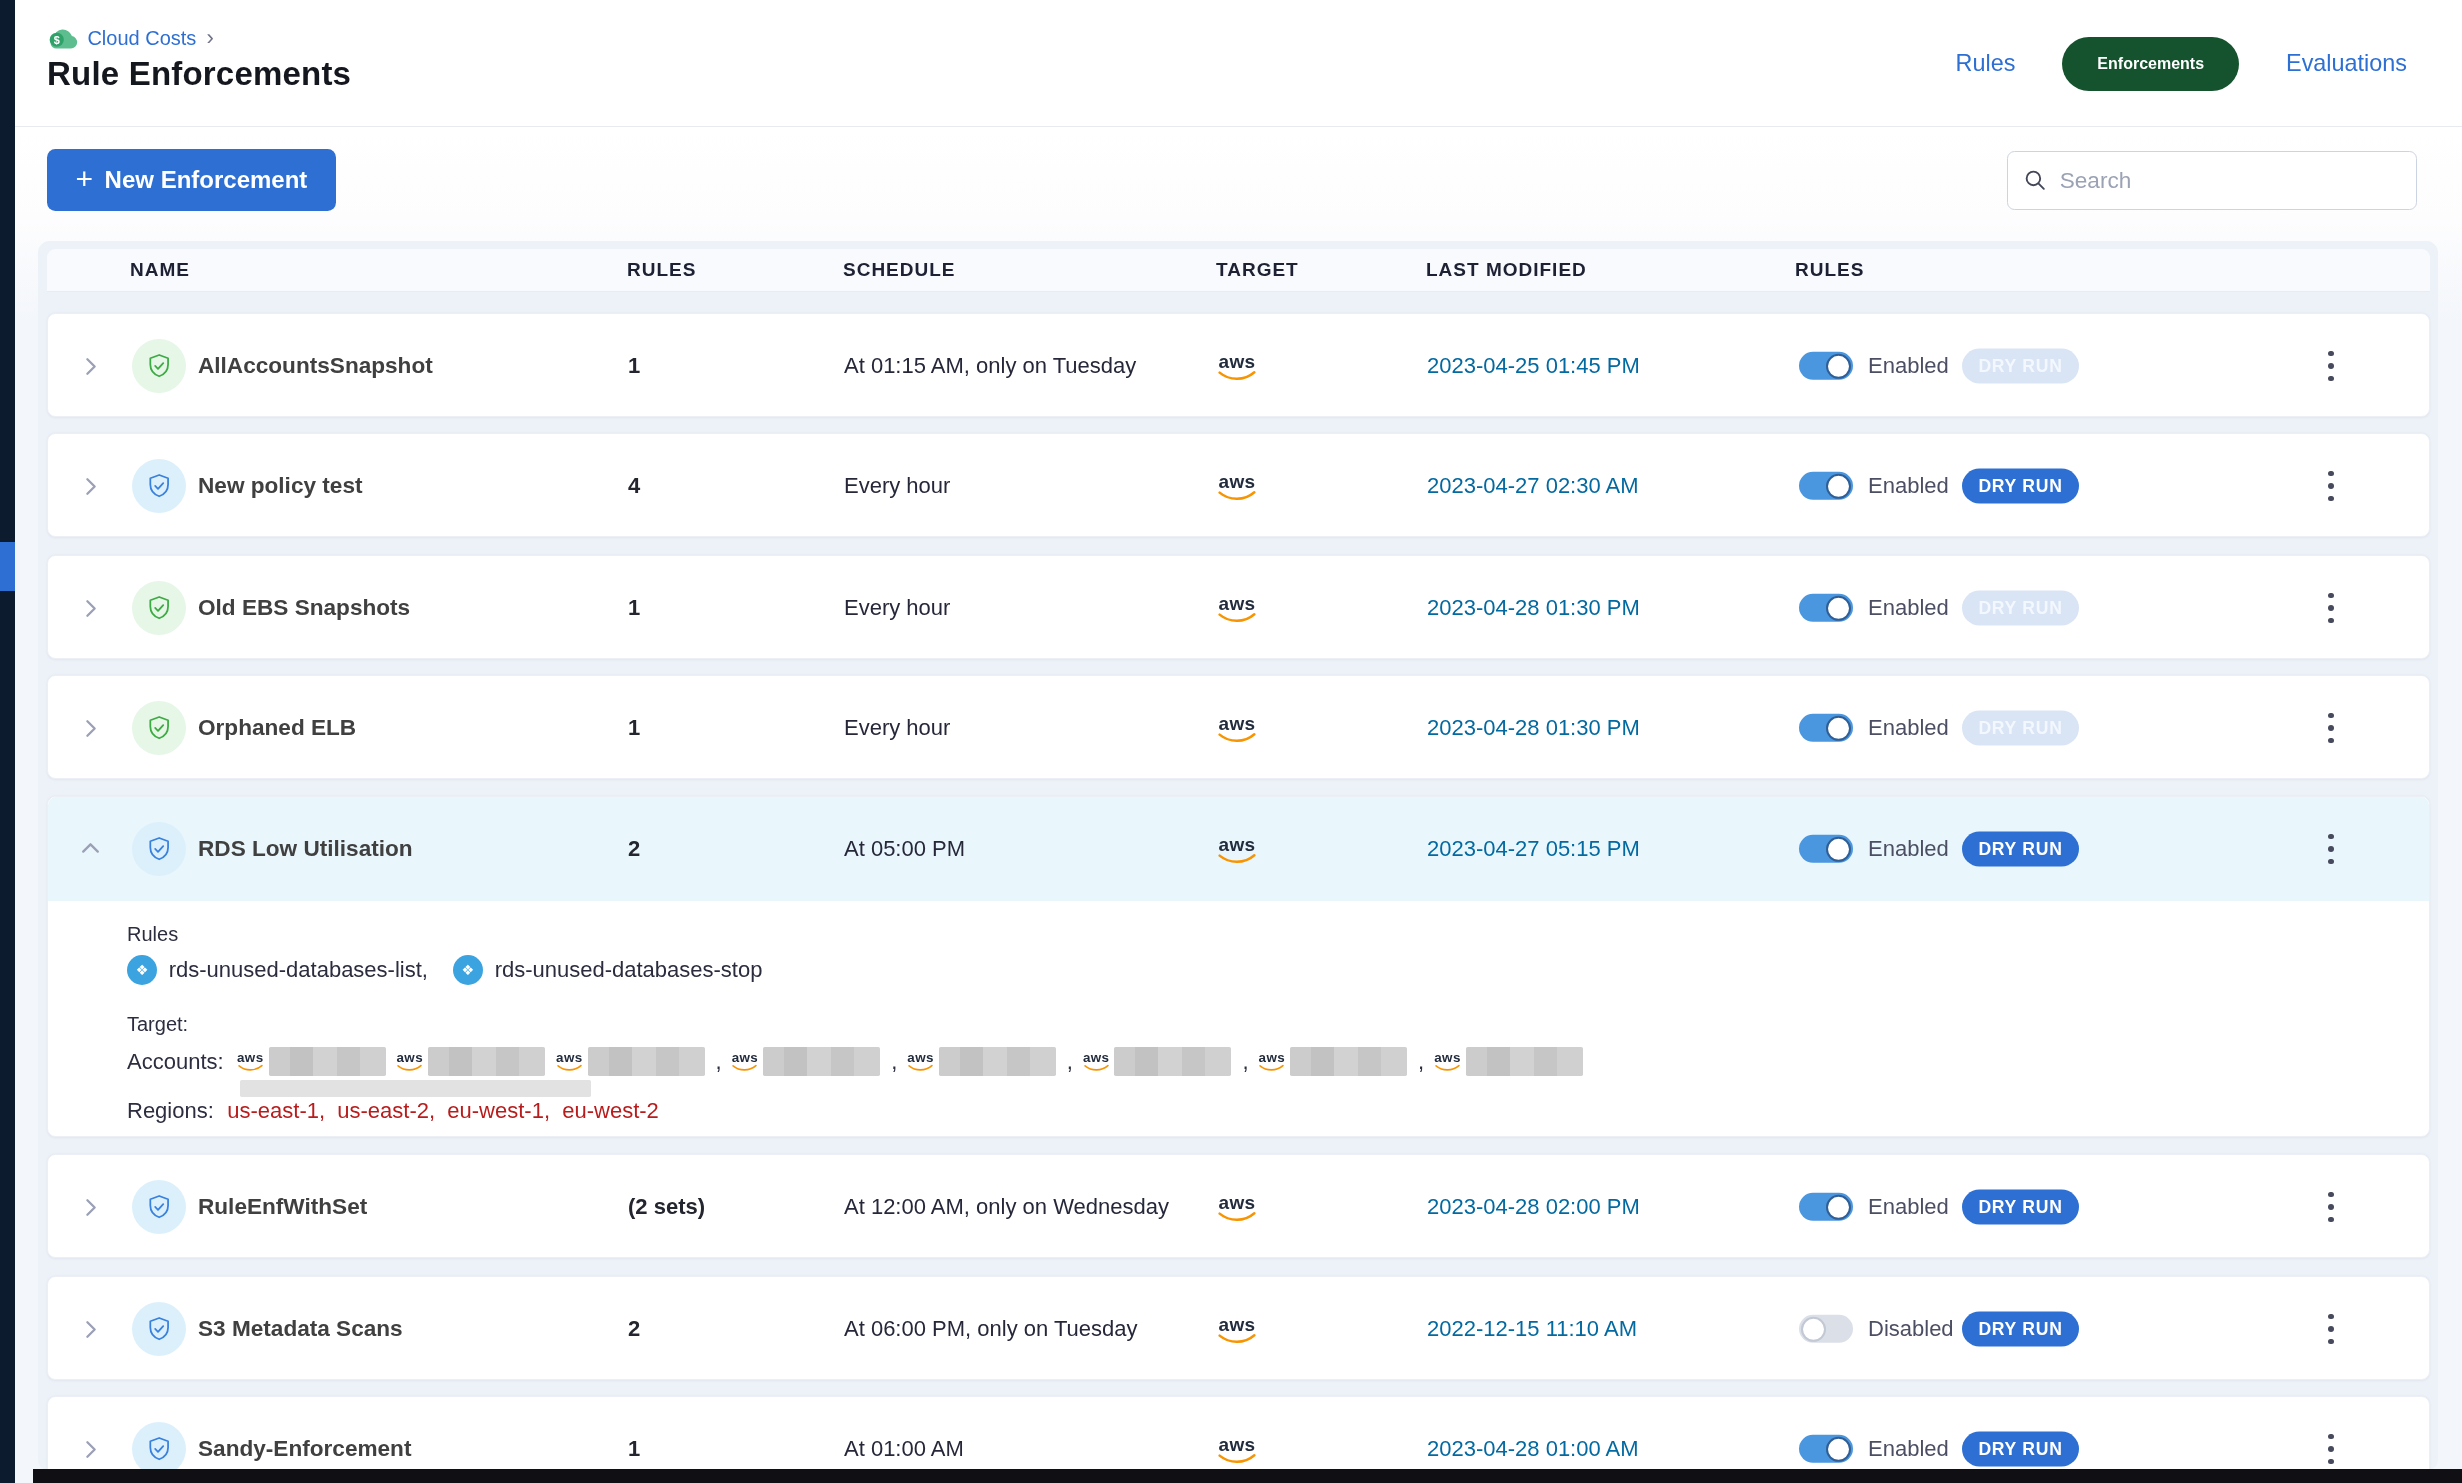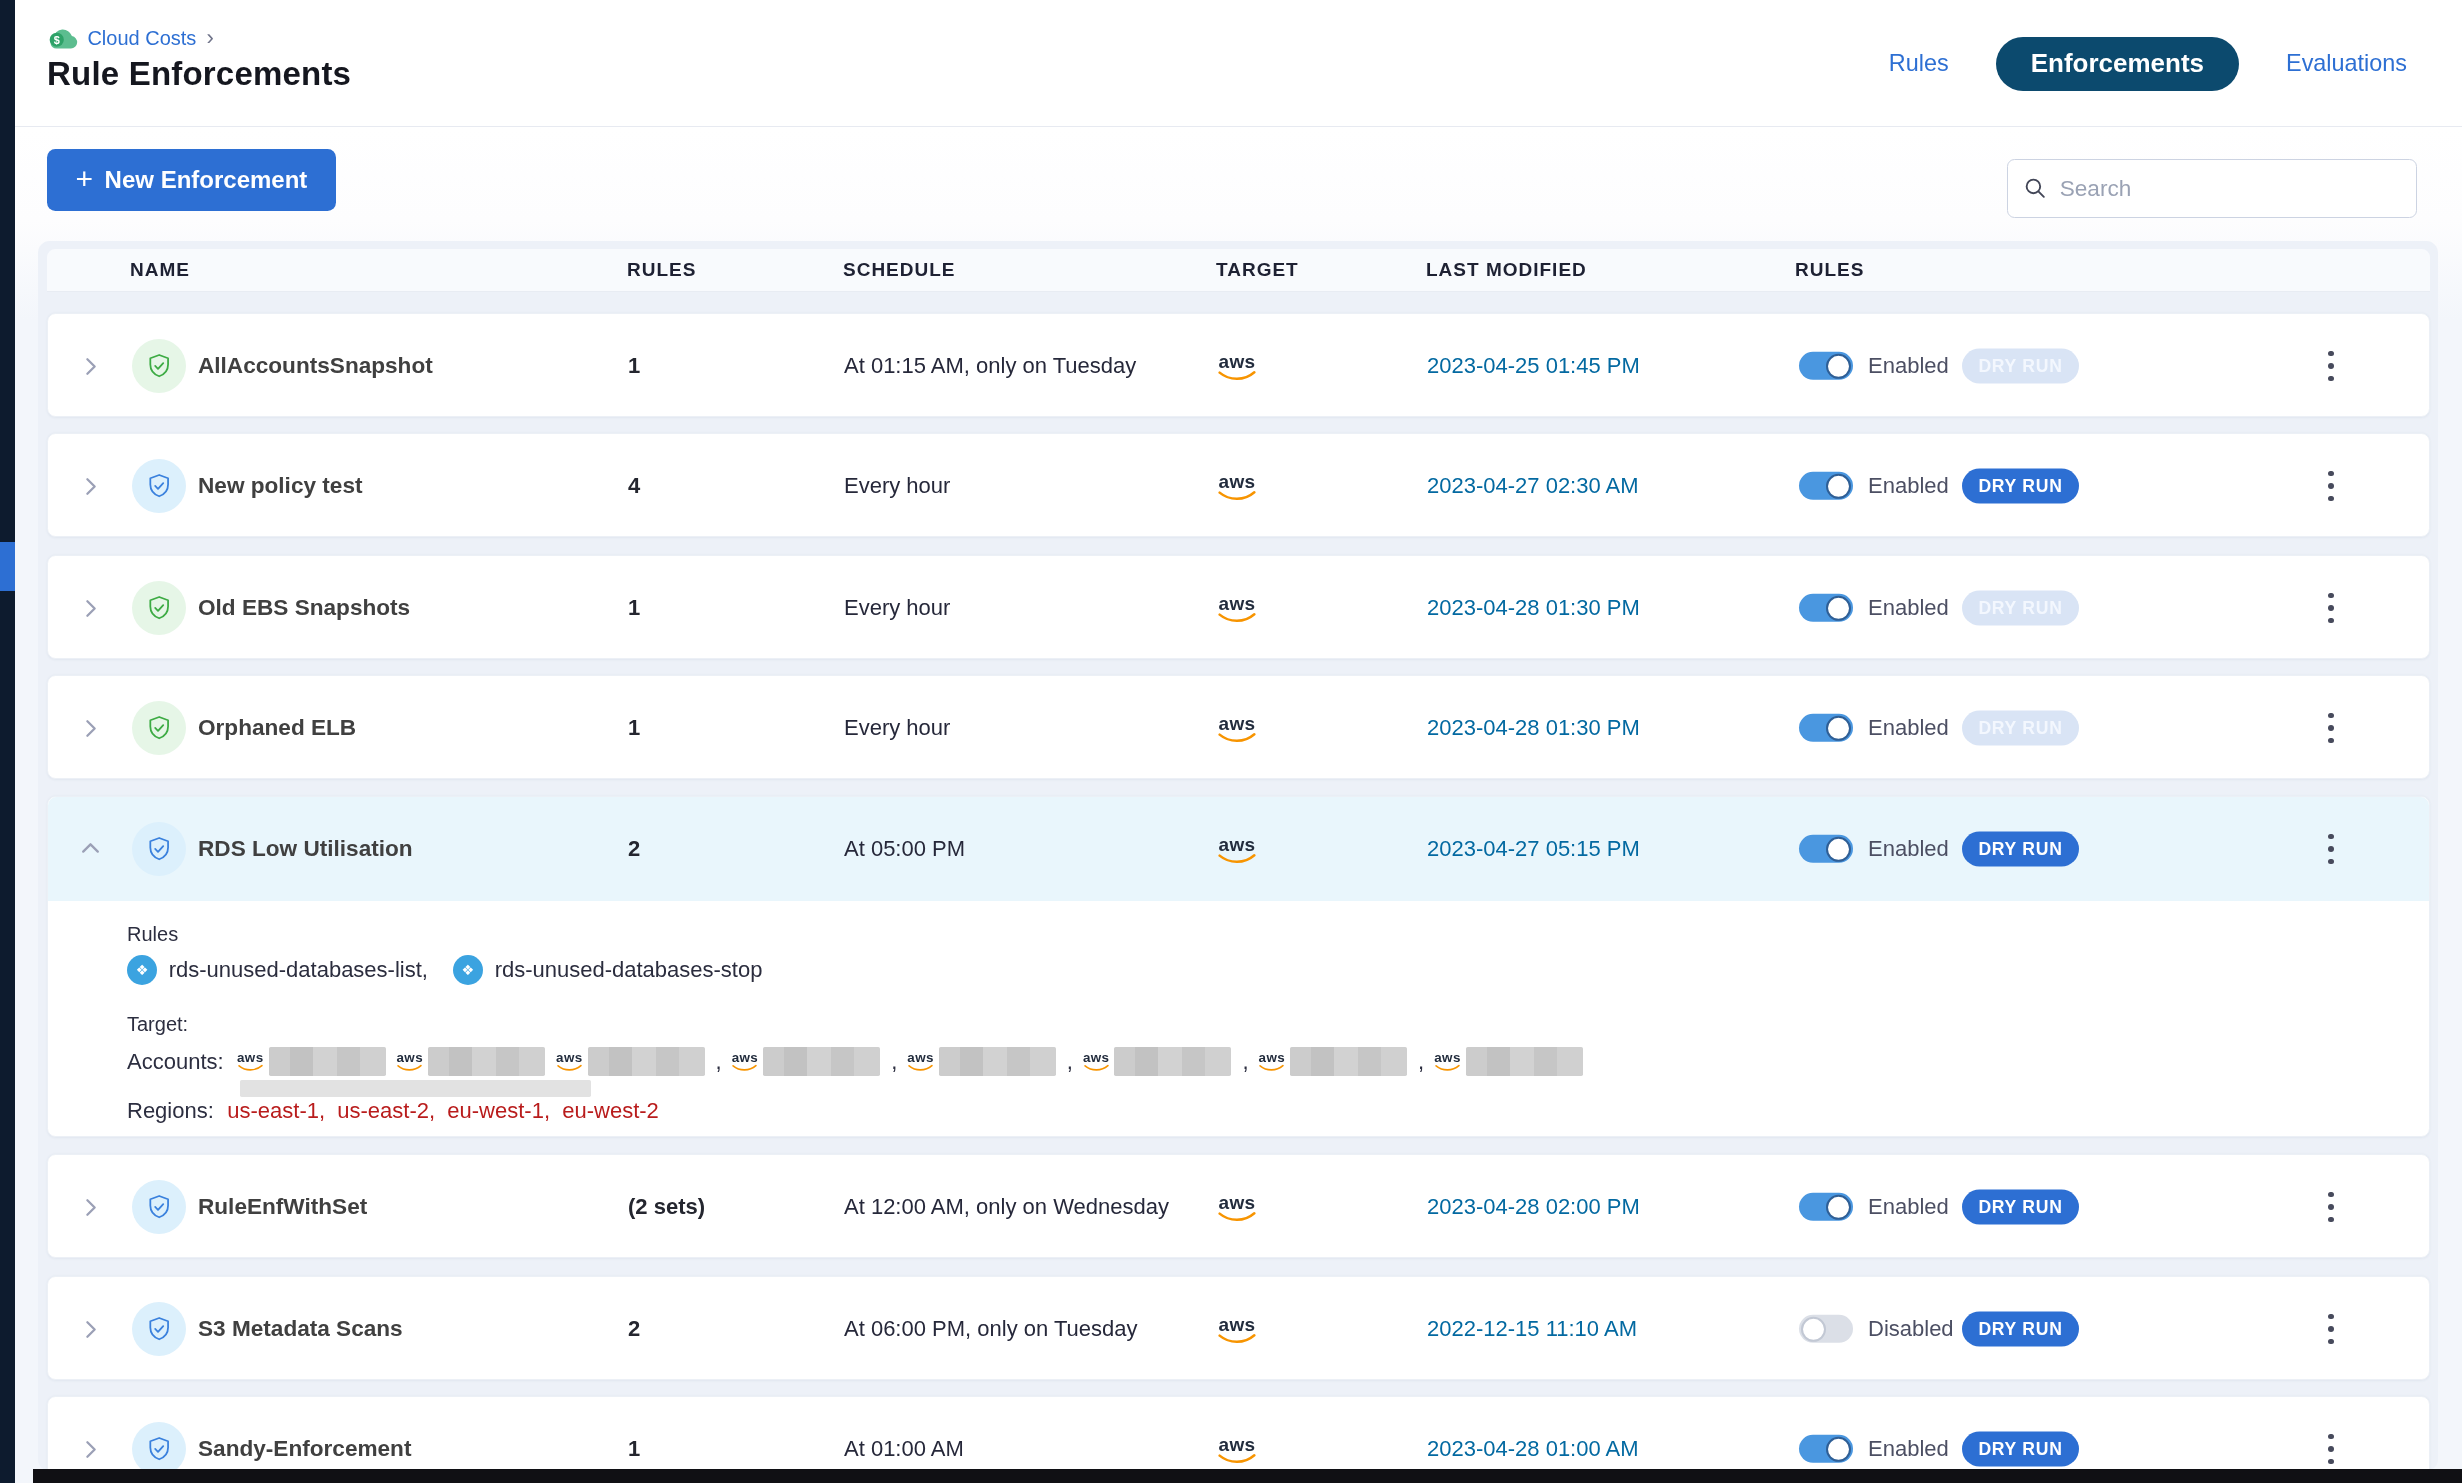--- a/index.html
+++ b/index.html
@@ -11,29 +11,29 @@
   .side-indicator { position:absolute; left:0; top:542px; width:15px; height:49px; background:#2d6fd3; }
 
   
   .topbar { position:absolute; left:15px; top:0; width:2447px; height:127px; background:#fff; border-bottom:0.8px solid #e7eaf1; z-index:5; }
   .breadcrumb { position:absolute; left:32px; top:25px; display:flex; align-items:center; gap:8.4px; font-size:20px; }
   .breadcrumb a { color:#2d6fd3; text-decoration:none; }
   .crumb-chev { color:#70748a; font-size:22px; margin-left:1.7px; }
   .page-title { position:absolute; left:32px; top:55px; font-size:33px; font-weight:700; color:#15171f; letter-spacing:0.2px; }
   .tabs { position:absolute; right:55px; top:0; height:127px; display:flex; align-items:center; gap:47px; }
   .tab-link { font-size:23.4px; color:#2d6fd3; cursor:pointer; }
-  .tab-pill { background:#0c4a6e; color:#fff; font-size:26px; font-weight:600; height:54px; padding:0 35px; border-radius:27px; display:flex; align-items:center; cursor:pointer; }
+  .tab-pill { background:#14532d; color:#fff; font-size:16px; font-weight:600; height:54px; padding:0 35px; border-radius:27px; display:flex; align-items:center; cursor:pointer; }
 
   
   .content-bg { position:absolute; left:15px; top:128px; width:2447px; height:1356px; background:linear-gradient(180deg,#ffffff 0px,#fdfdfe 92px,#f3f6fb 192px,#f3f6fb 100%); }
 
   
   .btn-new { position:absolute; left:47px; top:149px; height:62px; padding:0 28.4px; background:#2d6fd3; border:none; border-radius:8.4px; color:#fff; font-size:24px; font-weight:700; display:flex; align-items:center; gap:11.7px; cursor:pointer; font-family:inherit; z-index:6; }
   .btn-new .plus { font-size:30px; font-weight:400; line-height:1; margin-top:-2.5px; }
-  .search-box { position:absolute; left:2007px; top:151px; width:410px; height:59px; background:#fff; border:0.8px solid #ccd3e2; border-radius:7.5px; display:flex; align-items:center; padding:0 15px; gap:11.7px; z-index:6;margin-top:8px; }
+  .search-box { position:absolute; left:2007px; top:151px; width:410px; height:59px; background:#fff; border:0.8px solid #ccd3e2; border-radius:7.5px; display:flex; align-items:center; padding:0 15px; gap:11.7px; z-index:6; }
   .search-box input { border:none; outline:none; font-size:22.6px; color:#3a3e50; width:100%; font-family:inherit; background:transparent; }
   .search-box input::placeholder { color:#9aa2b4; }
 
   
   .backdrop { position:absolute; left:38px; top:241px; width:2400px; height:1230px; background:#edf1f8; border-radius:11.7px; }
   .thead { position:absolute; left:47px; top:249px; width:2383px; height:43px; background:#f8fafd; border-radius:8.4px 8.4px 0 0; border-bottom:0.8px solid #e8ecf3; z-index:2; }
   .th { position:absolute; top:50%; transform:translateY(-50%); font-size:19px; font-weight:700; color:#1e2133; letter-spacing:1px; }
 
   .row-card { position:absolute; left:47px; width:2383px; background:#fff; border:0.8px solid #ecf0f6; border-radius:8.4px; box-shadow:0 0.8px 2.5px rgba(40,60,100,.06); z-index:1; }
   .row-strip { position:relative; width:100%; height:104px; border-radius:8.4px; }

